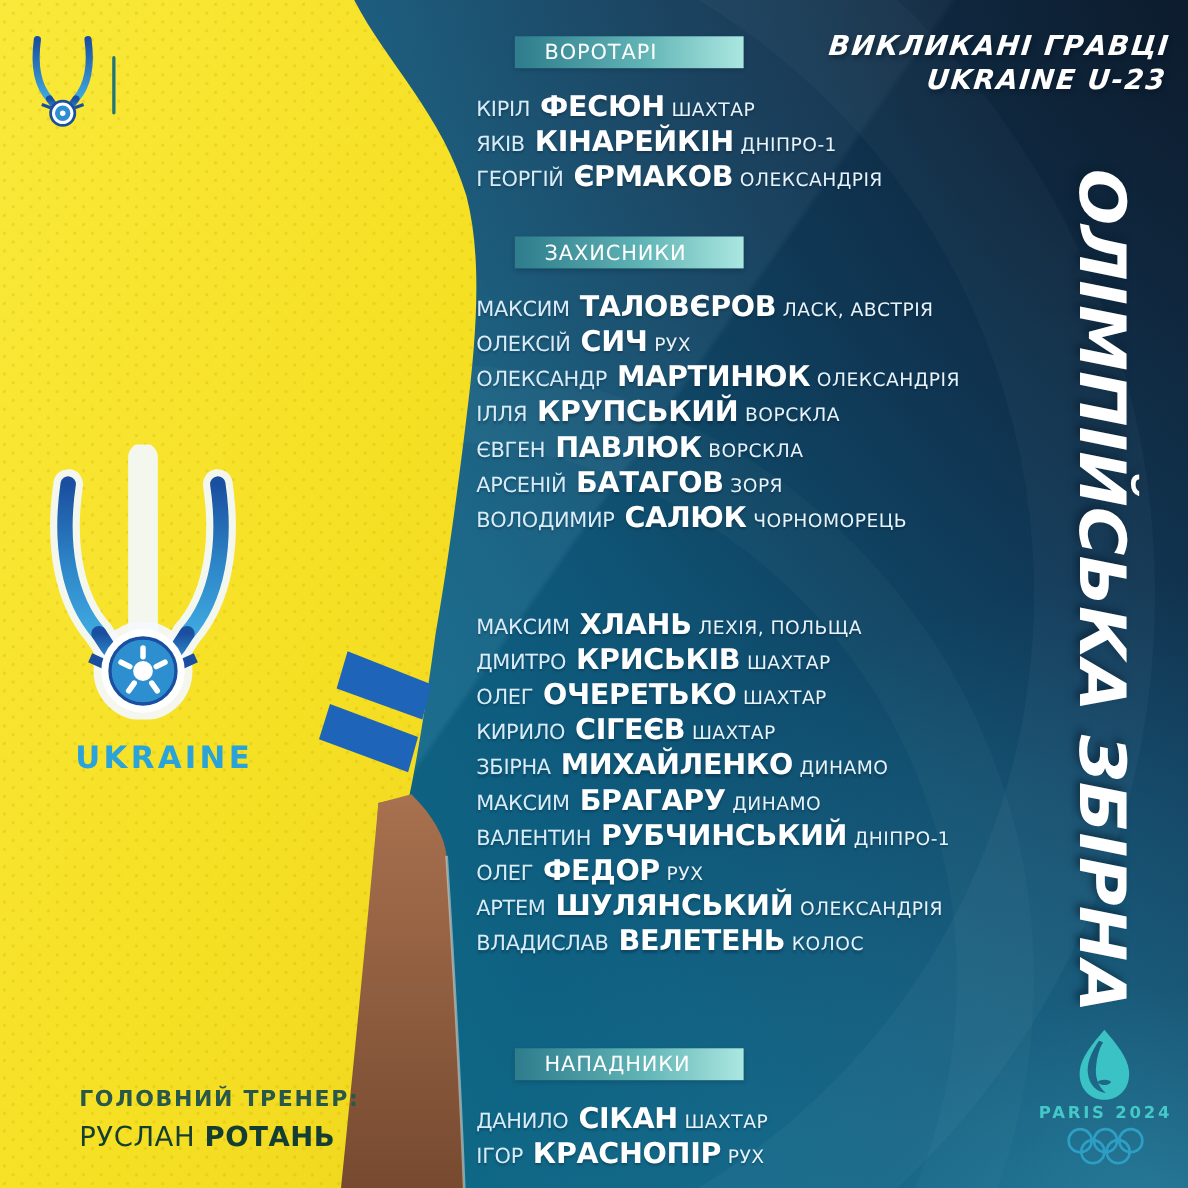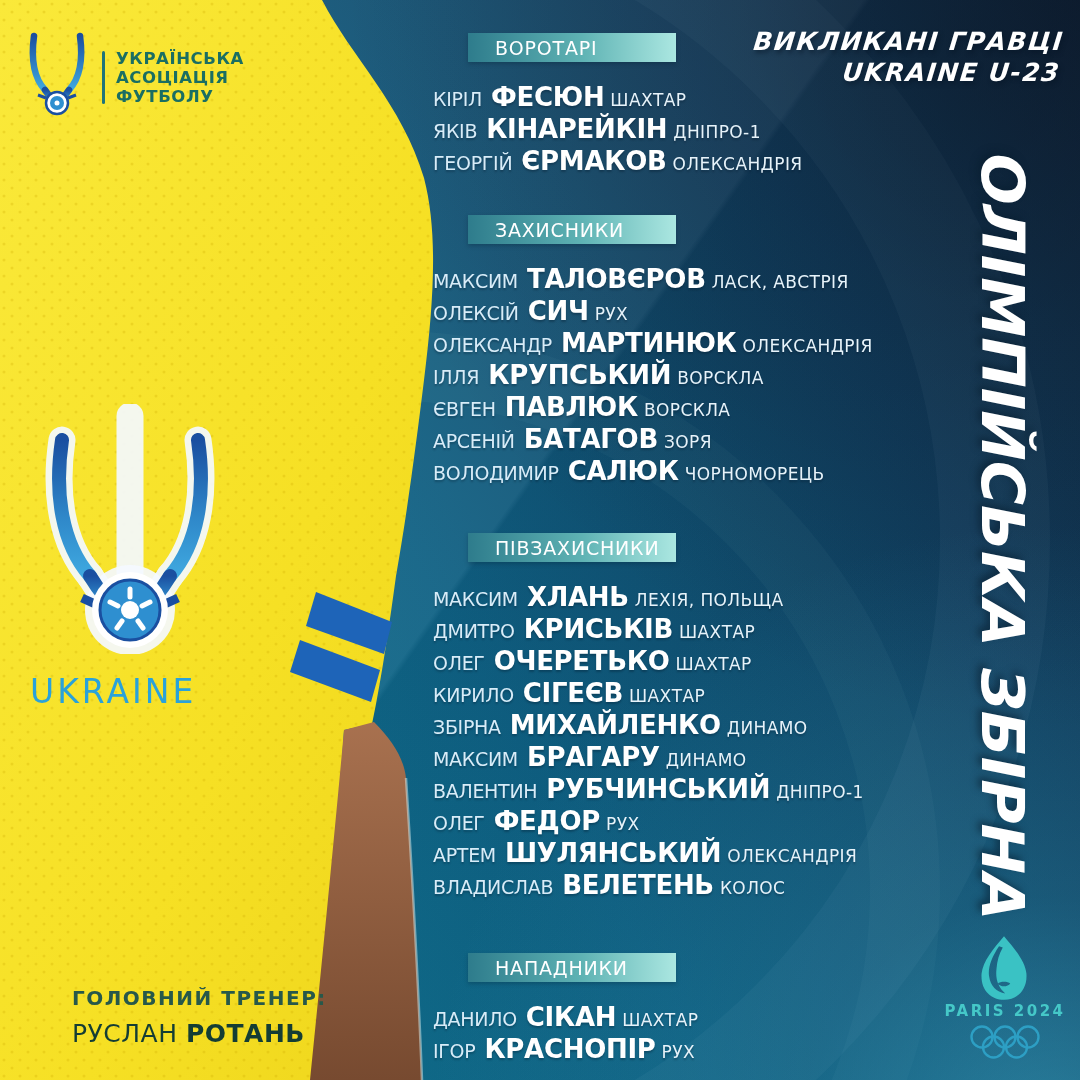--- a/index.html
+++ b/index.html
@@ -16,21 +16,21 @@
   .jersey-svg{position:absolute;left:0;top:0;}
 
   
   .uaf{position:absolute;left:0;top:0;width:420px;height:150px;}
   .uaf-trident{position:absolute;left:24px;top:26px;}
   .uaf-divider{position:absolute;left:102px;top:51px;width:3px;height:53px;background:#20747a;border-radius:2px;}
   .uaf-text{position:absolute;left:116px;top:49px;font-size:16.5px;line-height:19px;font-weight:bold;color:#1a6e62;letter-spacing:0.6px;}
 
   
   .crest{position:absolute;left:30px;top:404px;width:200px;}
-  .crest-label{position:absolute;left:30px;top:672px;width:200px;text-align:left;font-size:33px;font-weight:normal;color:#2aa2da;letter-spacing:3px;}
+  .crest-label{position:absolute;left:30px;top:672px;width:200px;text-align:right;font-size:28px;font-weight:bold;color:#2aa2da;letter-spacing:3px;}
 
   
   .coach{position:absolute;left:72px;top:986px;color:#163c33;}
   .coach-label{font-size:20px;font-weight:bold;letter-spacing:1.5px;color:#27584a;}
   .coach-name{margin-top:9px;font-size:25px;color:#143d34;letter-spacing:0.5px;white-space:nowrap;}
   .coach-name .cn-first{font-weight:400;}
   .coach-name .cn-last{font-weight:bold;}
 
   
   .callup{position:absolute;right:18px;top:26px;width:340px;text-align:right;color:#ffffff;font-weight:bold;font-style:italic;font-size:25px;line-height:31px;letter-spacing:1.5px;transform:skewX(-6deg);text-shadow:2px 3px 4px rgba(5,20,35,0.5);white-space:nowrap;}
@@ -103,25 +103,20 @@
         <path d="M33,4 L33,62"></path>
         <path d="M21,64 C26,71 29,75 32,78"></path>
         <path d="M45,64 C40,71 37,75 34,78"></path>
       </g>
       <path d="M14,69 L22,72 M52,69 L44,72" stroke="#1a4fa0" stroke-width="3"></path>
       <circle cx="33" cy="77" r="11" fill="#ffffff" stroke="#1a4fa0" stroke-width="2.5"></circle>
       <circle cx="33" cy="77" r="7" fill="#2e8fd0"></circle>
       <circle cx="33" cy="77" r="2.5" fill="#ffffff"></circle>
     </svg>
     <div class="uaf-divider"></div>
-    <div class="uaf-text">
-      <div>УКРАЇНСЬКА</div>
-      <div>АСОЦІАЦІЯ</div>
-      <div>ФУТБОЛУ</div>
-    </div>
   </div>
 
   <svg class="crest" width="200" height="250" viewBox="0 0 200 250">
     <defs>
       <linearGradient id="tgb" x1="0" y1="0" x2="0" y2="1">
         <stop offset="0" stop-color="#1a4fa0"></stop>
           <stop offset="0.55" stop-color="#2e86c8"></stop>
           <stop offset="1" stop-color="#3fa9e0"></stop>
       </linearGradient>
     </defs>
@@ -188,23 +183,20 @@
           <div class="row"><span class="fn">МАКСИМ</span><span class="ln">ТАЛОВЄРОВ</span><span class="club">ЛАСК, АВСТРІЯ</span></div>
           <div class="row"><span class="fn">ОЛЕКСІЙ</span><span class="ln">СИЧ</span><span class="club">РУХ</span></div>
           <div class="row"><span class="fn">ОЛЕКСАНДР</span><span class="ln">МАРТИНЮК</span><span class="club">ОЛЕКСАНДРІЯ</span></div>
           <div class="row"><span class="fn">ІЛЛЯ</span><span class="ln">КРУПСЬКИЙ</span><span class="club">ВОРСКЛА</span></div>
           <div class="row"><span class="fn">ЄВГЕН</span><span class="ln">ПАВЛЮК</span><span class="club">ВОРСКЛА</span></div>
           <div class="row"><span class="fn">АРСЕНІЙ</span><span class="ln">БАТАГОВ</span><span class="club">ЗОРЯ</span></div>
           <div class="row"><span class="fn">ВОЛОДИМИР</span><span class="ln">САЛЮК</span><span class="club">ЧОРНОМОРЕЦЬ</span></div>
         </div>
       </section>
       <section class="sec" style="top: 533px;">
-        <div class="bar">
-          <span>ПІВЗАХИСНИКИ</span>
-        </div>
         <div class="rows">
           <div class="row"><span class="fn">МАКСИМ</span><span class="ln">ХЛАНЬ</span><span class="club">ЛЕХІЯ, ПОЛЬЩА</span></div>
           <div class="row"><span class="fn">ДМИТРО</span><span class="ln">КРИСЬКІВ</span><span class="club">ШАХТАР</span></div>
           <div class="row"><span class="fn">ОЛЕГ</span><span class="ln">ОЧЕРЕТЬКО</span><span class="club">ШАХТАР</span></div>
           <div class="row"><span class="fn">КИРИЛО</span><span class="ln">СІГЕЄВ</span><span class="club">ШАХТАР</span></div>
           <div class="row"><span class="fn">ЗБІРНА</span><span class="ln">МИХАЙЛЕНКО</span><span class="club">ДИНАМО</span></div>
           <div class="row"><span class="fn">МАКСИМ</span><span class="ln">БРАГАРУ</span><span class="club">ДИНАМО</span></div>
           <div class="row"><span class="fn">ВАЛЕНТИН</span><span class="ln">РУБЧИНСЬКИЙ</span><span class="club">ДНІПРО-1</span></div>
           <div class="row"><span class="fn">ОЛЕГ</span><span class="ln">ФЕДОР</span><span class="club">РУХ</span></div>
           <div class="row"><span class="fn">АРТЕМ</span><span class="ln">ШУЛЯНСЬКИЙ</span><span class="club">ОЛЕКСАНДРІЯ</span></div>

